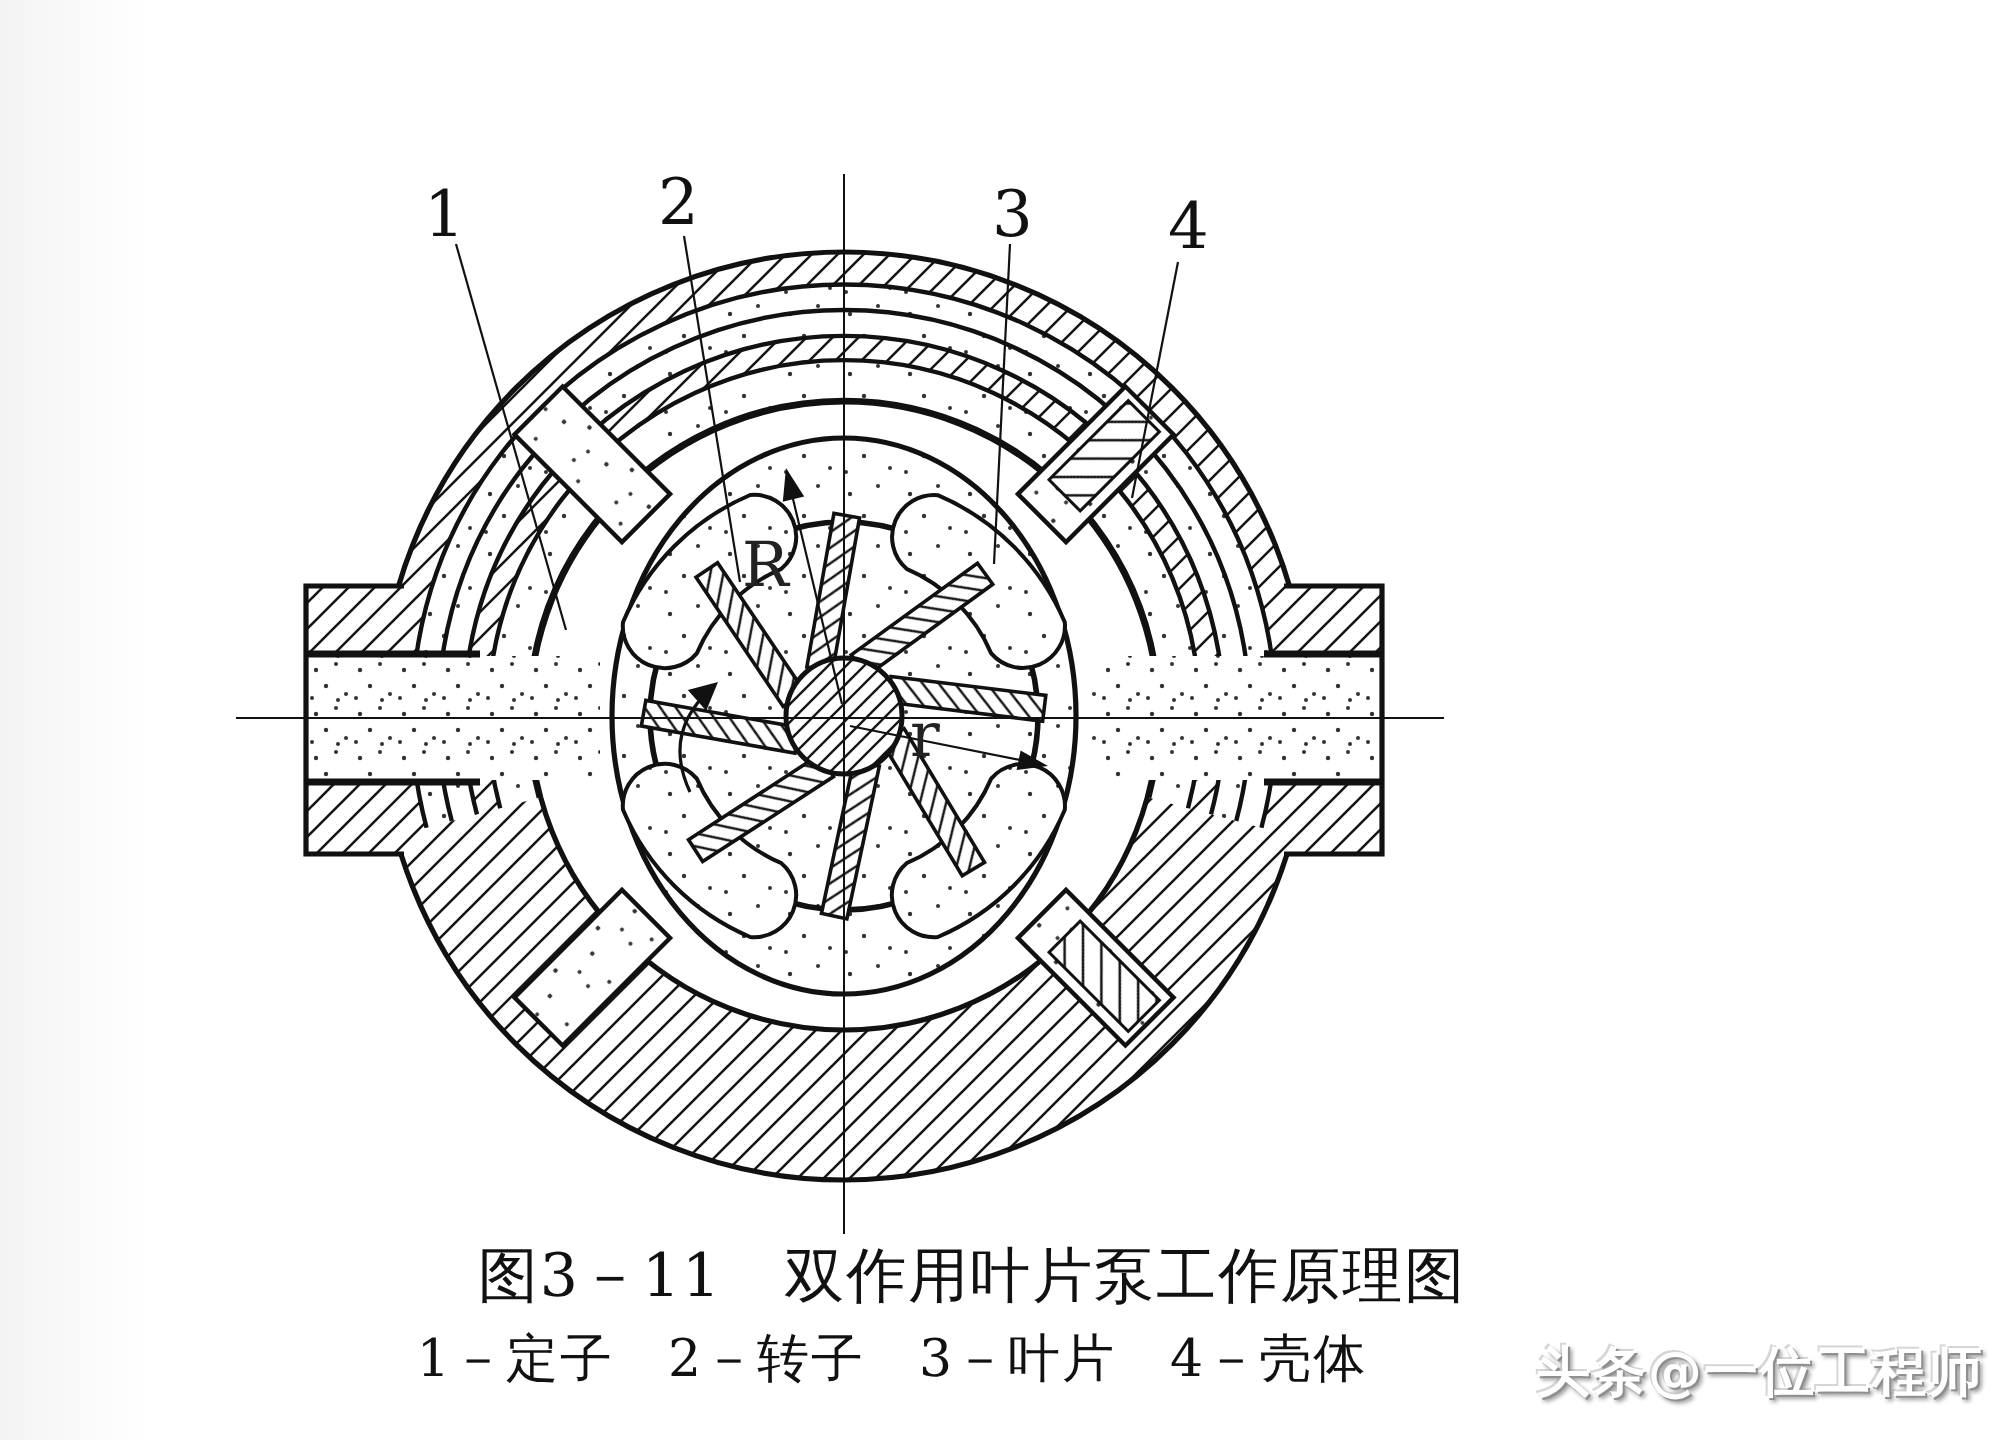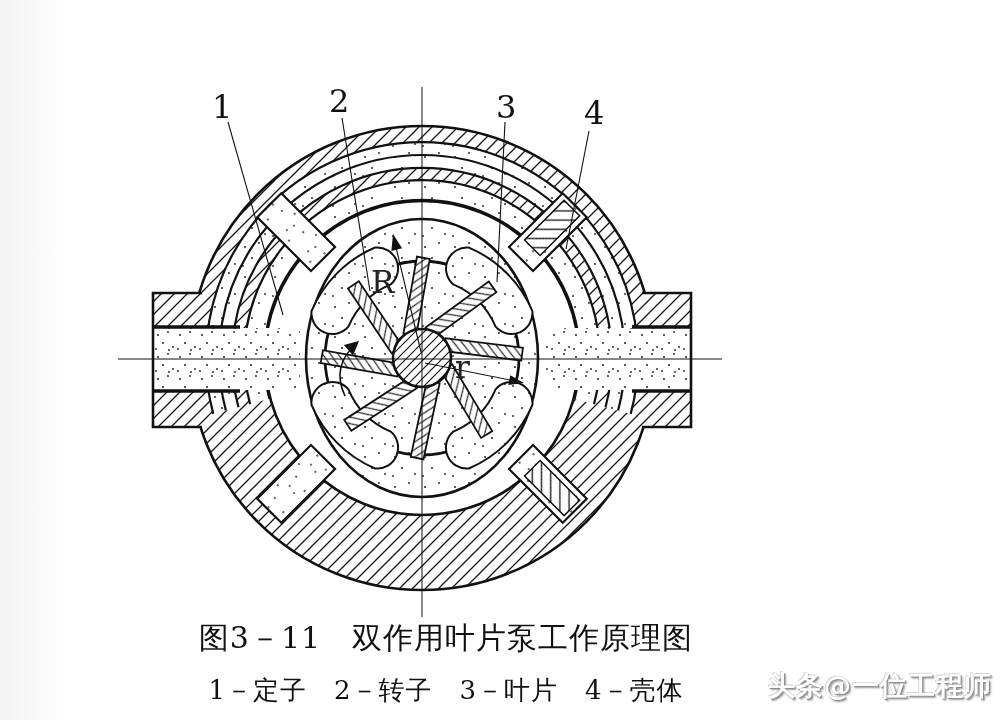--- a/index.html
+++ b/index.html
@@ -17,26 +17,26 @@
     font-family:"DejaVu Serif","Liberation Serif",serif;
     font-size:32px;fill:#111;
   }
   .dim-label{
     font-family:"DejaVu Serif","Liberation Serif",serif;
     font-size:31px;fill:#222;
   }
   .caption-1{
     position:absolute;left:0;top:618px;width:892px;text-align:center;
     font-family:"DejaVu Serif","Liberation Serif",serif;
-    font-size:30px;color:#111;letter-spacing:1px;white-space:pre;
+    font-size:30px;color:#111;letter-spacing:1px;white-space:pre;padding-left:40px;
   }
   .caption-2{
     position:absolute;left:0;top:662px;width:892px;text-align:center;
     font-family:"DejaVu Serif","Liberation Serif",serif;
-    font-size:26px;color:#111;letter-spacing:1px;white-space:pre;margin-top:11px;
+    font-size:26px;color:#111;letter-spacing:1px;white-space:pre;
   }
   .watermark{
     position:absolute;right:8px;top:668px;
     font-family:"DejaVu Sans","Liberation Sans",sans-serif;
     font-size:27px;font-weight:bold;color:#ffffff;
     text-shadow:1px 1px 0 #8f8f8f, 2px 2px 2px #9a9a9a, -1px -1px 0 #d6d6d6;
     letter-spacing:1px;
     margin-left:44px;
   }
 </style>

